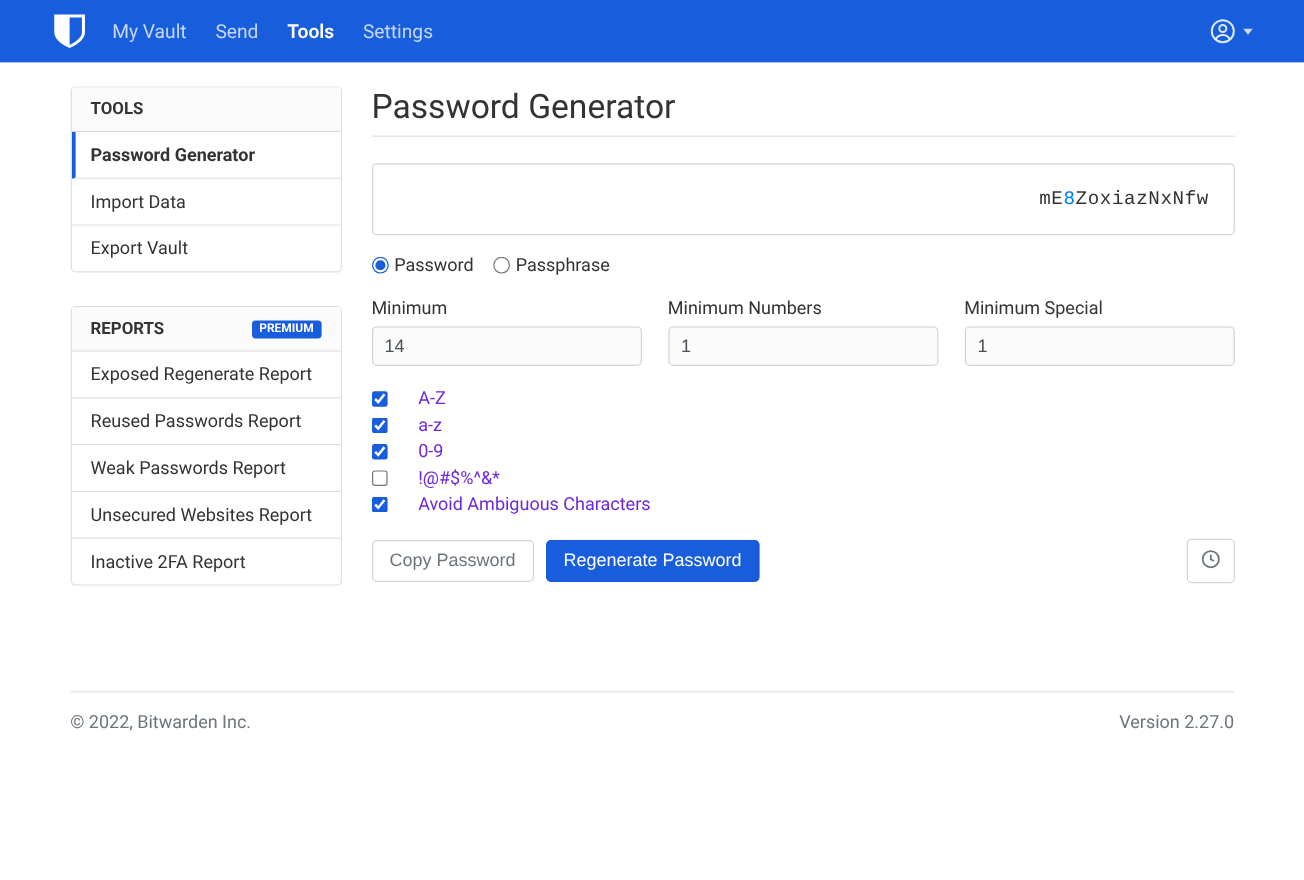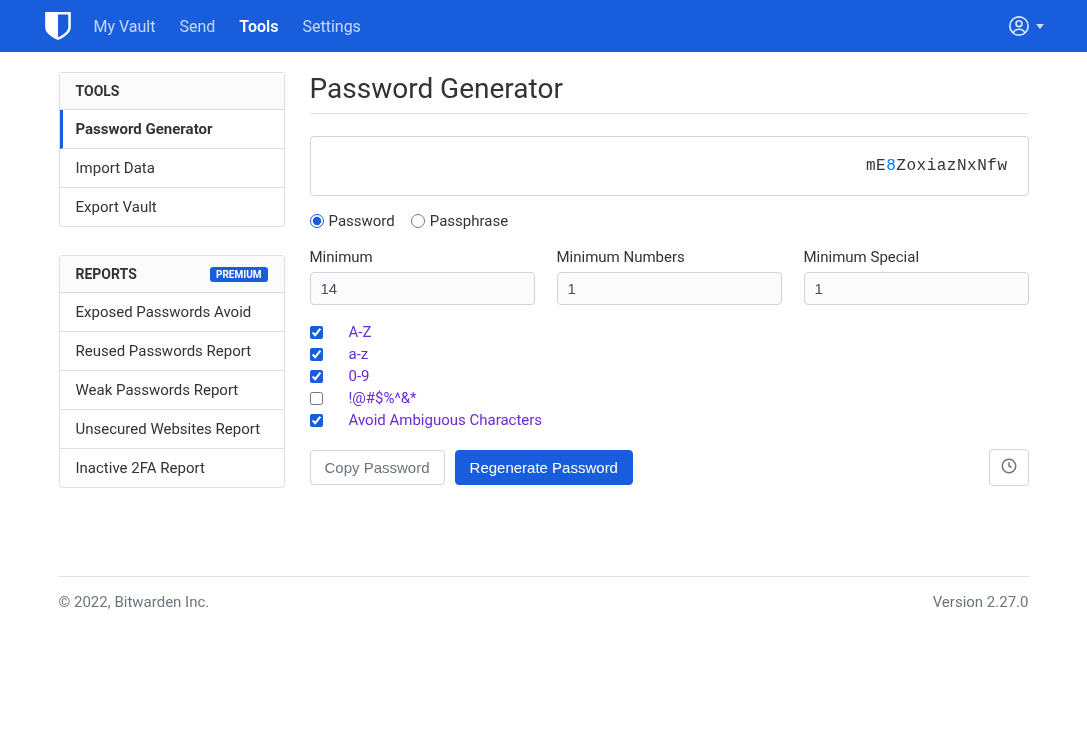--- a/index.html
+++ b/index.html
@@ -91,21 +91,21 @@
       <div class="list-item active">Password Generator</div>
       <div class="list-item">Import Data</div>
       <div class="list-item">Export Vault</div>
     </div>
 
     <div class="card">
       <div class="card-header">
         <span>REPORTS</span>
         <span class="badge badge-premium">PREMIUM</span>
       </div>
-      <div class="list-item">Exposed Passwords Avoid</div>
+      <div class="list-item">Exposed Regenerate Report</div>
       <div class="list-item">Reused Passwords Report</div>
       <div class="list-item">Weak Passwords Report</div>
       <div class="list-item">Unsecured Websites Report</div>
       <div class="list-item">Inactive 2FA Report</div>
     </div>
   </div>
 
   <div class="main">
     <h1 class="page-title">Password Generator</h1>
     <hr class="hr">

